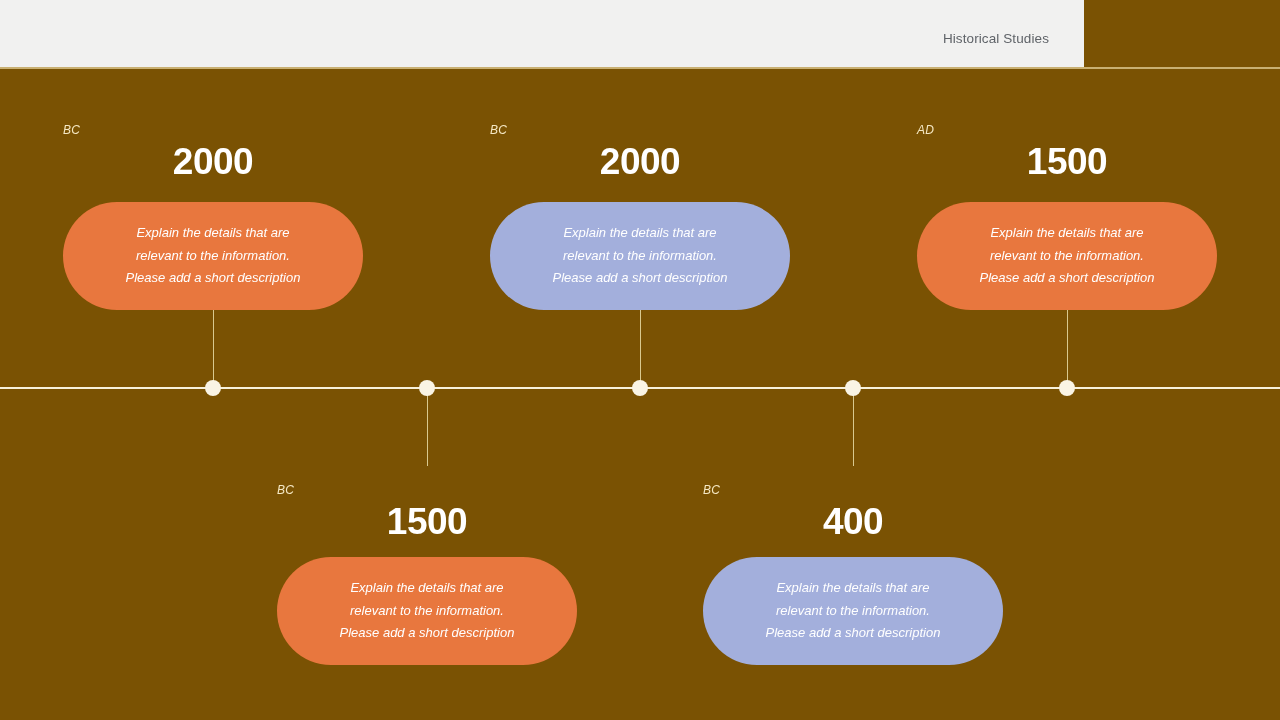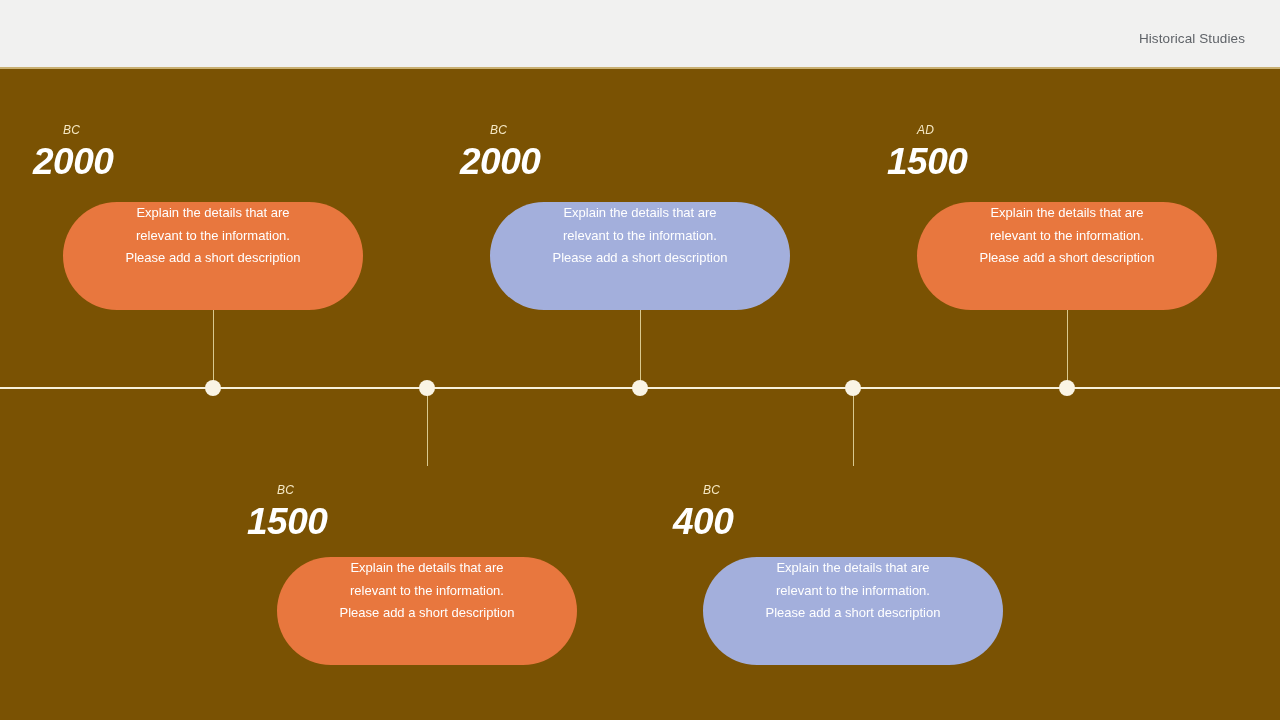--- a/index.html
+++ b/index.html
@@ -21,21 +21,21 @@
     height: 720px;
     background: #7A5203;
     overflow: hidden;
   }
 
   
   #header-bar {
     position: absolute;
     left: 0;
     top: 0;
-    width: 1280px;
+    width: 1084px;
     height: 67px;
     background: #F1F1F0;
     display: flex;
     align-items: center;
     justify-content: flex-end;
   }
 
   #header-title {
     font-size: 13.5px;
     color: #5F6368;
@@ -111,45 +111,47 @@
     font-style: italic;
     font-size: 12px;
     color: #F5E8C4;
     letter-spacing: 0.3px;
   }
 
   .tl-year {
     position: absolute;
     width: 360px;
     left: -180px;
+    text-align: center;
     font-size: 37px;
     font-weight: bold;
     color: #FFFFFF;
     letter-spacing: -0.5px;
     line-height: 1;
-    font-style: italic;
   }
 
   .tl-node.up .tl-era  { top: 123px; }
   .tl-node.up .tl-year { top: 143px; }
 
   .tl-node.down .tl-era  { top: 483px; }
   .tl-node.down .tl-year { top: 503px; }
 
   
   .tl-card {
     position: absolute;
     width: 300px;
     left: -150px;
     height: 108px;
     border-radius: 54px;
     display: flex;
     flex-direction: column;
     align-items: center;
+    justify-content: center;
     padding: 0 26px;
+    font-style: italic;
   }
 
   .tl-node.up .tl-card   { top: 202px; }
   .tl-node.down .tl-card { top: 557px; }
 
   .tl-card .line {
     font-size: 13px;
     color: #FFFFFF;
     line-height: 22.5px;
     text-align: center;

